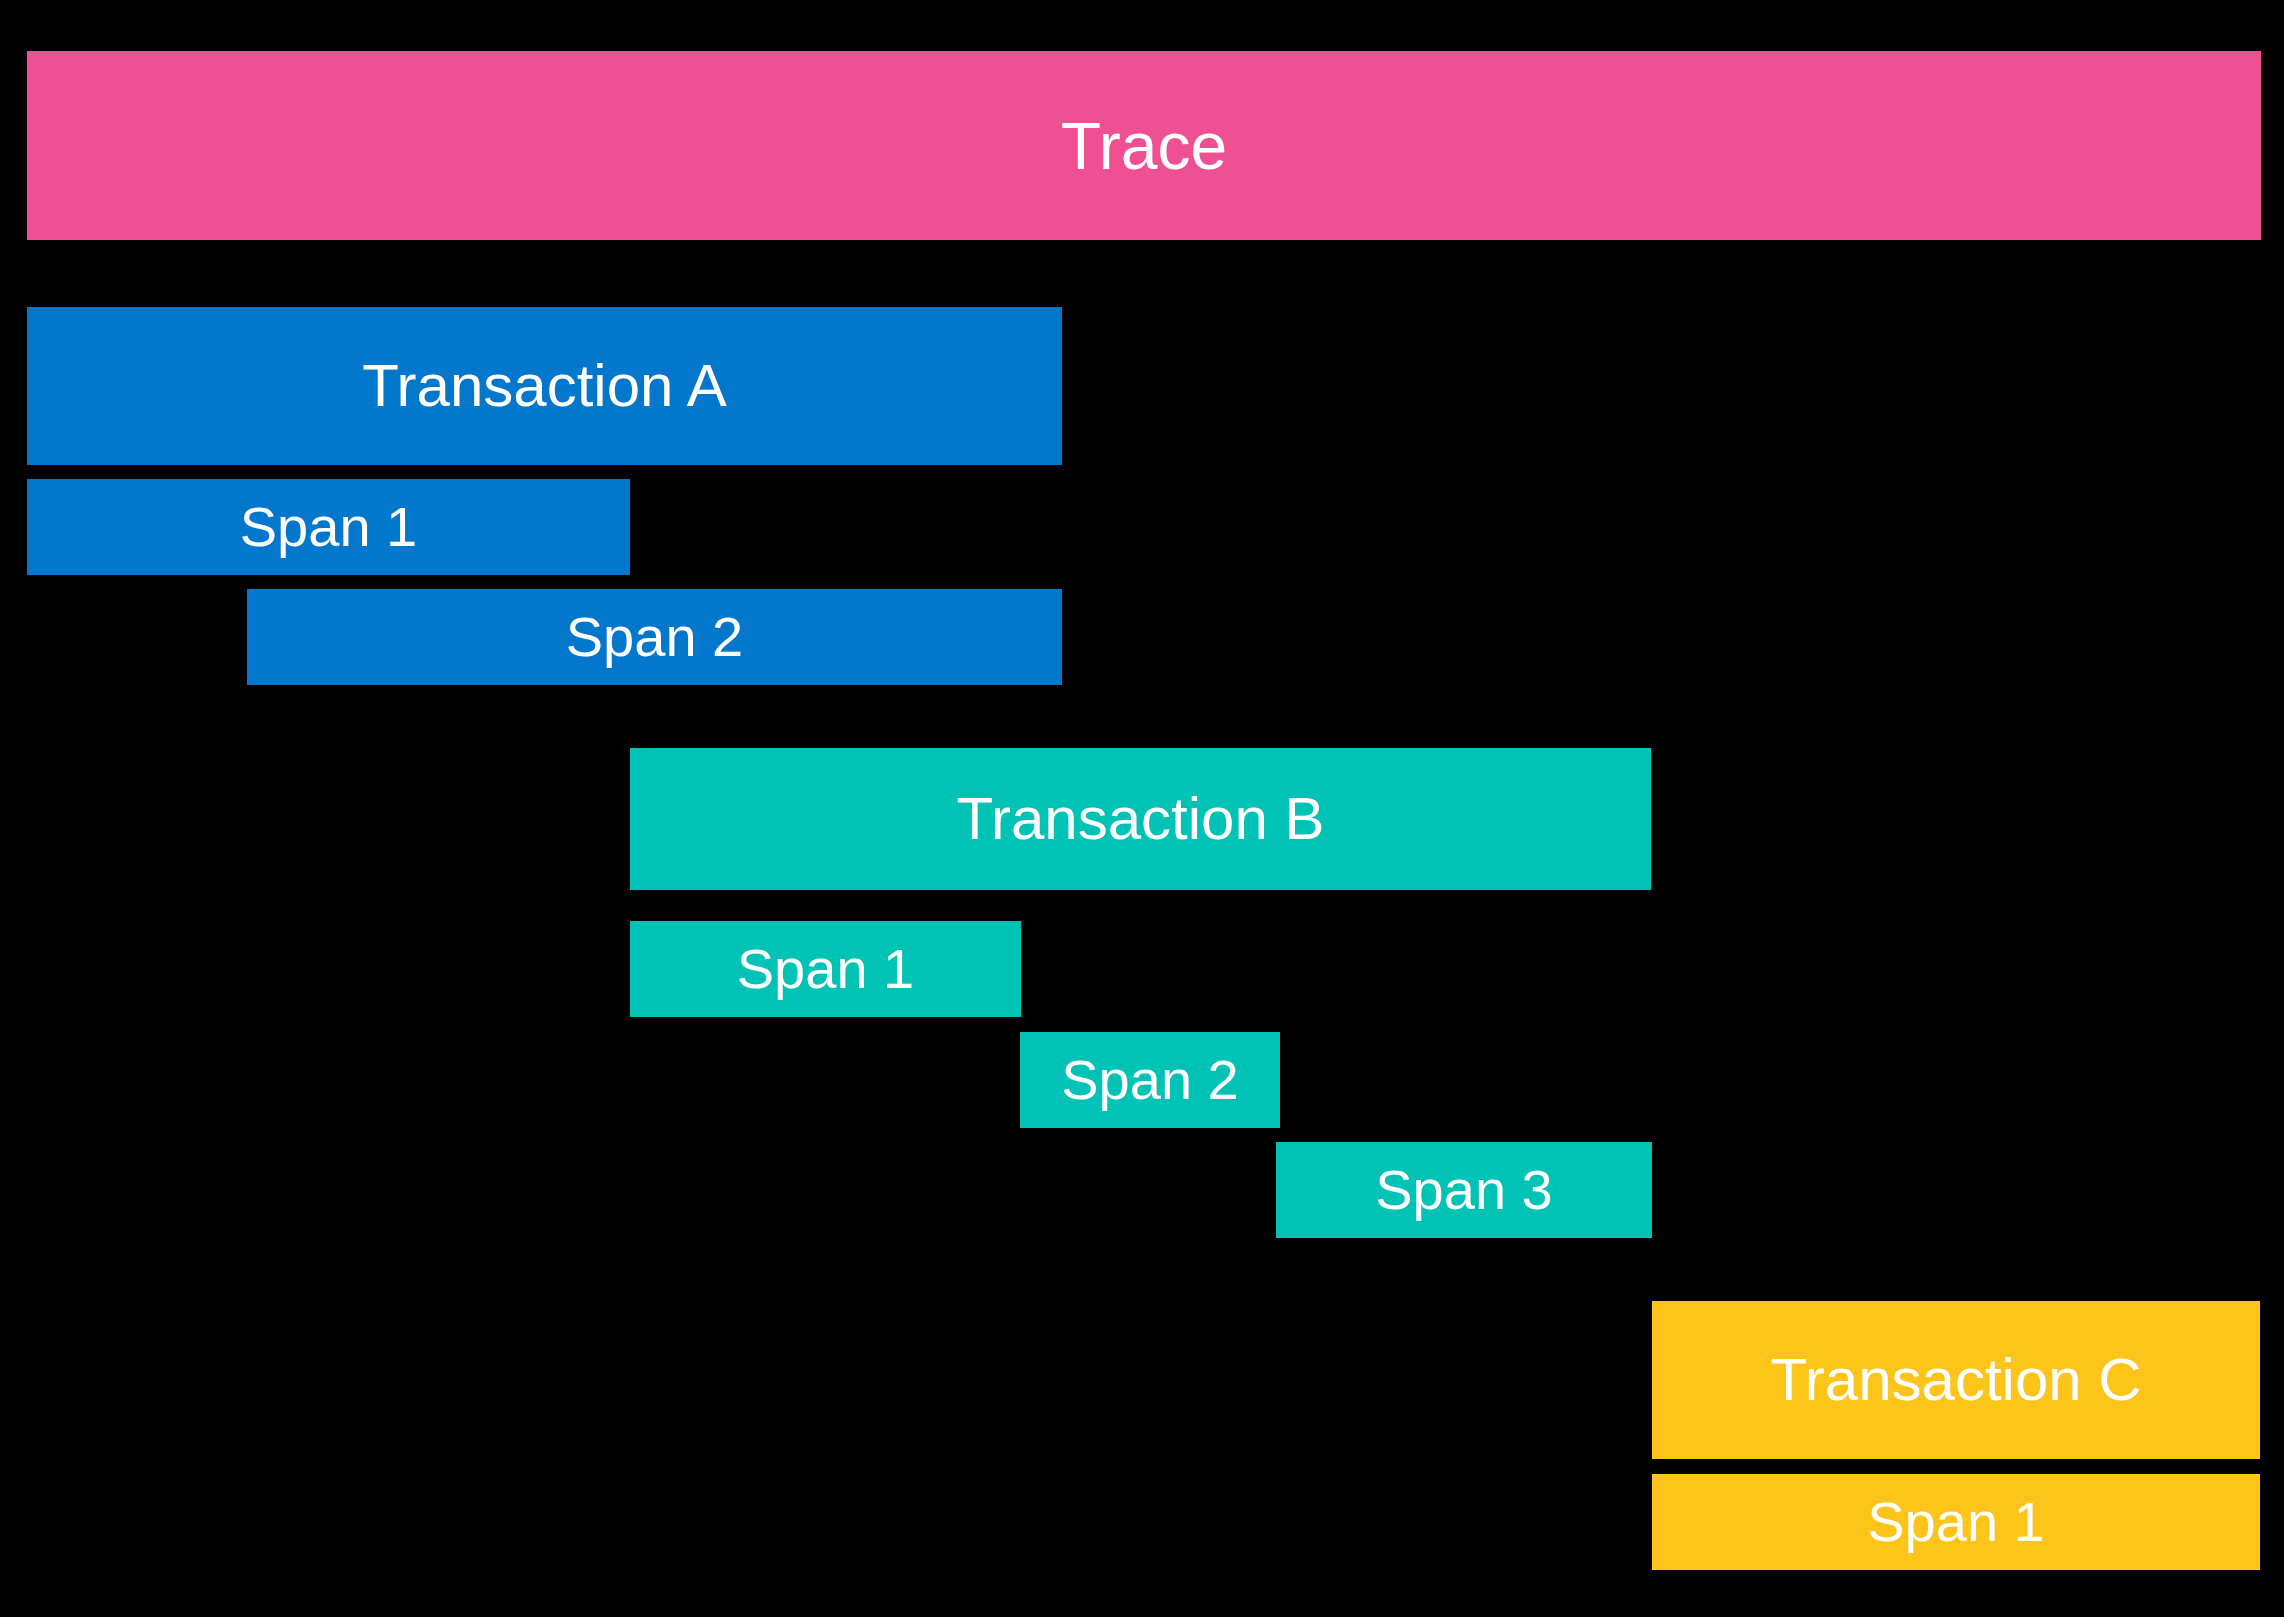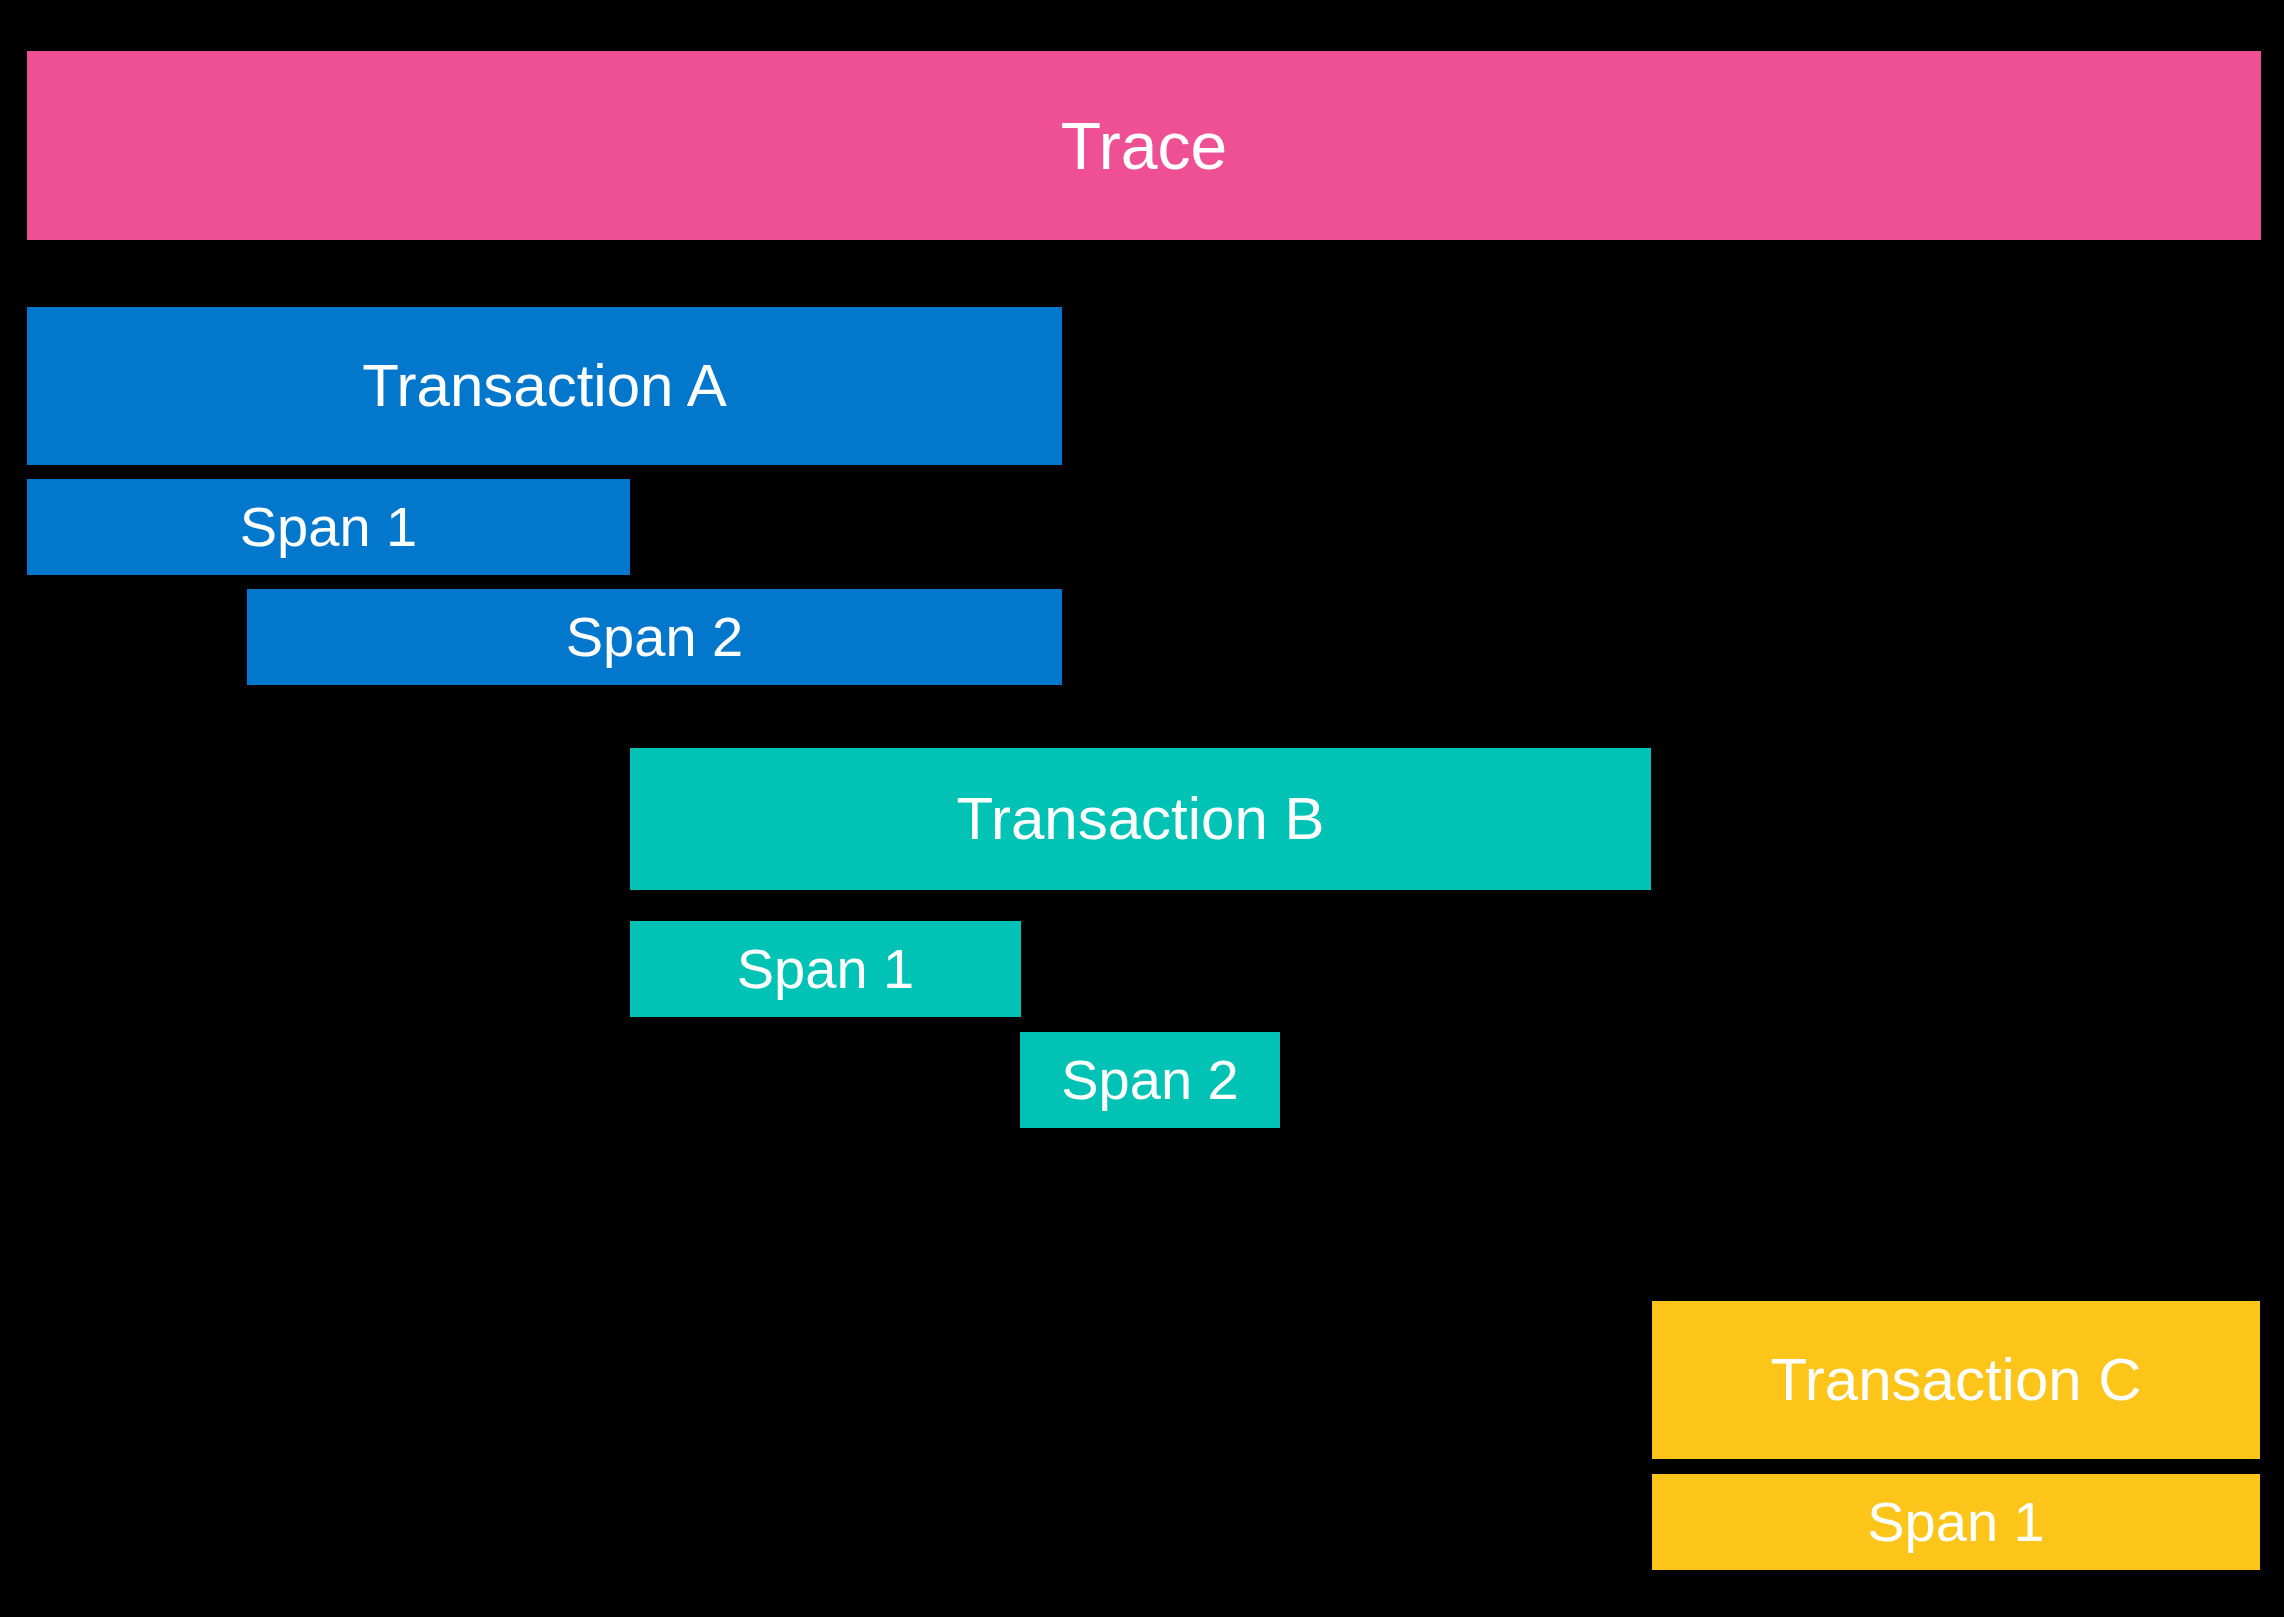--- a/index.html
+++ b/index.html
@@ -52,20 +52,23 @@
     </div>
     <div class="bar lvl-txn" style="left: 630px; top: 748px; width: 1021px; height: 142px; background: rgb(0, 195, 181);">
       <span class="bar-label">Transaction B</span>
     </div>
     <div class="bar lvl-span" style="left: 630px; top: 921px; width: 391px; height: 96px; background: rgb(0, 195, 181);">
       <span class="bar-label">Span 1</span>
     </div>
     <div class="bar lvl-span" style="left: 1020px; top: 1032px; width: 260px; height: 96px; background: rgb(0, 195, 181);">
       <span class="bar-label">Span 2</span>
     </div>
+    <div class="bar lvl-span" style="left: 1276px; top: 1142px; width: 376px; height: 96px; background: rgb(0, 195, 181);">
+      <span class="bar-label">Span 3</span>
+    </div>
     <div class="bar lvl-txn" style="left: 1652px; top: 1301px; width: 608px; height: 158px; background: rgb(253, 196, 26);">
       <span class="bar-label">Transaction C</span>
     </div>
     <div class="bar lvl-span" style="left: 1652px; top: 1474px; width: 608px; height: 96px; background: rgb(253, 196, 26);">
       <span class="bar-label">Span 1</span>
     </div>
   </div>
 
 
 </body></html>

